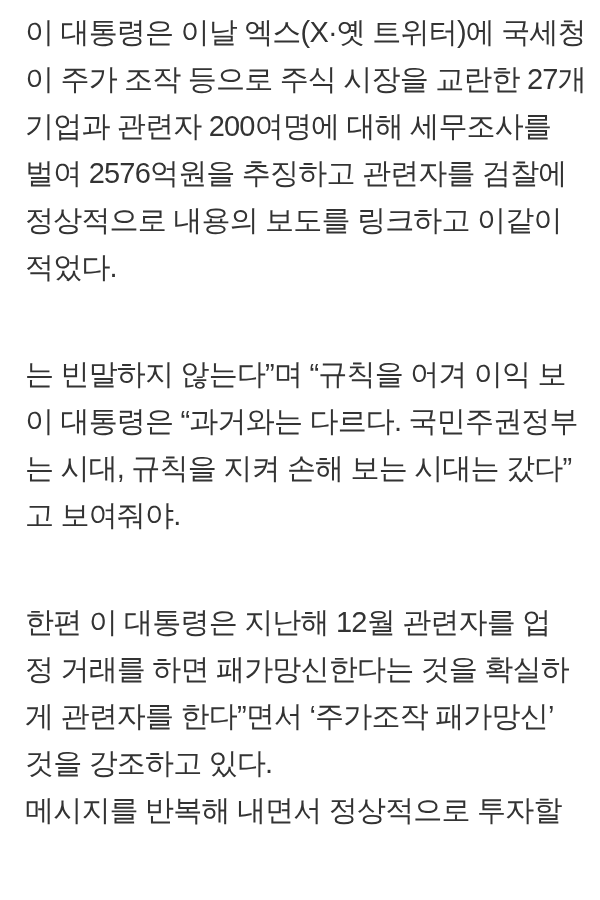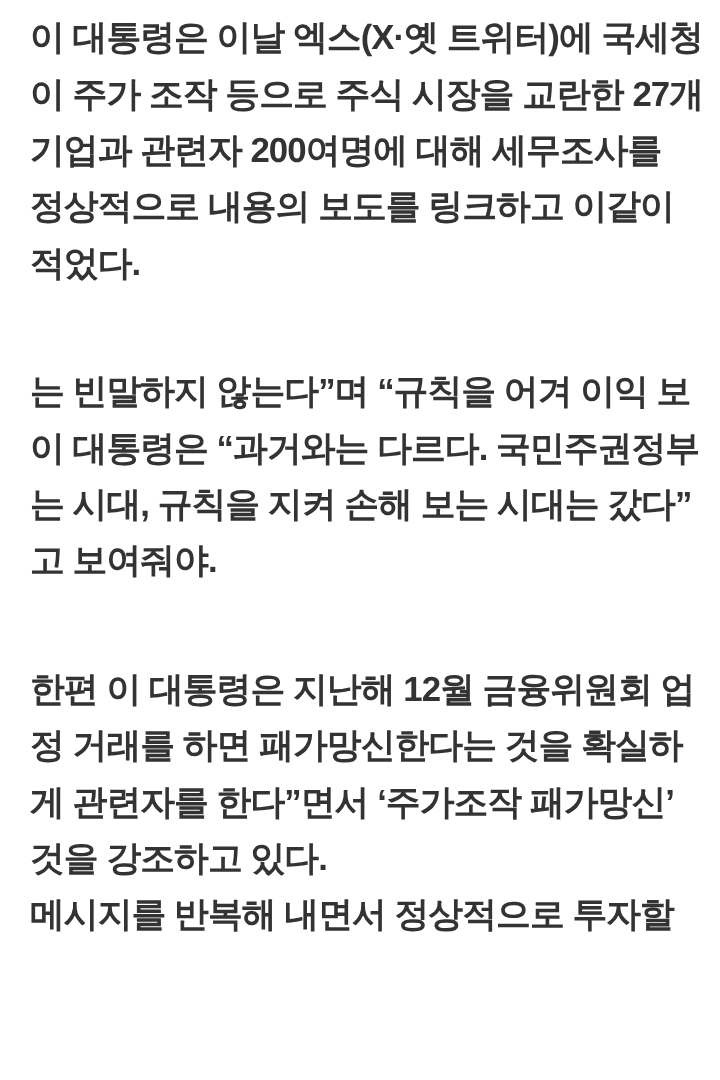--- a/index.html
+++ b/index.html
@@ -21,44 +21,45 @@
     margin: 0 0 60px 0;
     padding: 0;
   }
   .article-line {
     display: block;
     font-size: 29px;
     line-height: 47px;
     letter-spacing: -0.8px;
     color: #333333;
     white-space: nowrap;
-    font-weight: 700;
+    font-weight: 400;
   }
 </style>
 </head>
 <body>
 
 <main class="article-body">
 
   <p class="article-paragraph">
     <span class="article-line">이 대통령은 이날 엑스(X·옛 트위터)에 국세청</span>
     <span class="article-line">이 주가 조작 등으로 주식 시장을 교란한 27개</span>
     <span class="article-line">기업과 관련자 200여명에 대해 세무조사를</span>
+    <span class="article-line">벌여 2576억원을 추징하고 관련자를 검찰에</span>
     <span class="article-line">정상적으로 내용의 보도를 링크하고 이같이</span>
     <span class="article-line">적었다.</span>
   </p>
 
   <p class="article-paragraph">
     <span class="article-line">는 빈말하지 않는다”며 “규칙을 어겨 이익 보</span>
     <span class="article-line">이 대통령은 “과거와는 다르다. 국민주권정부</span>
     <span class="article-line">는 시대, 규칙을 지켜 손해 보는 시대는 갔다”</span>
     <span class="article-line">고 보여줘야.</span>
   </p>
 
   <p class="article-paragraph">
-    <span class="article-line">한편 이 대통령은 지난해 12월 금융위원회 업</span>
+    <span class="article-line">한편 이 대통령은 지난해 12월 관련자를 업</span>
     <span class="article-line">정 거래를 하면 패가망신한다는 것을 확실하</span>
     <span class="article-line">게 관련자를 한다”면서 ‘주가조작 패가망신’</span>
     <span class="article-line">것을 강조하고 있다.</span>
     <span class="article-line">메시지를 반복해 내면서 정상적으로 투자할</span>
   </p>
 
 </main>
 
 </body></html>

